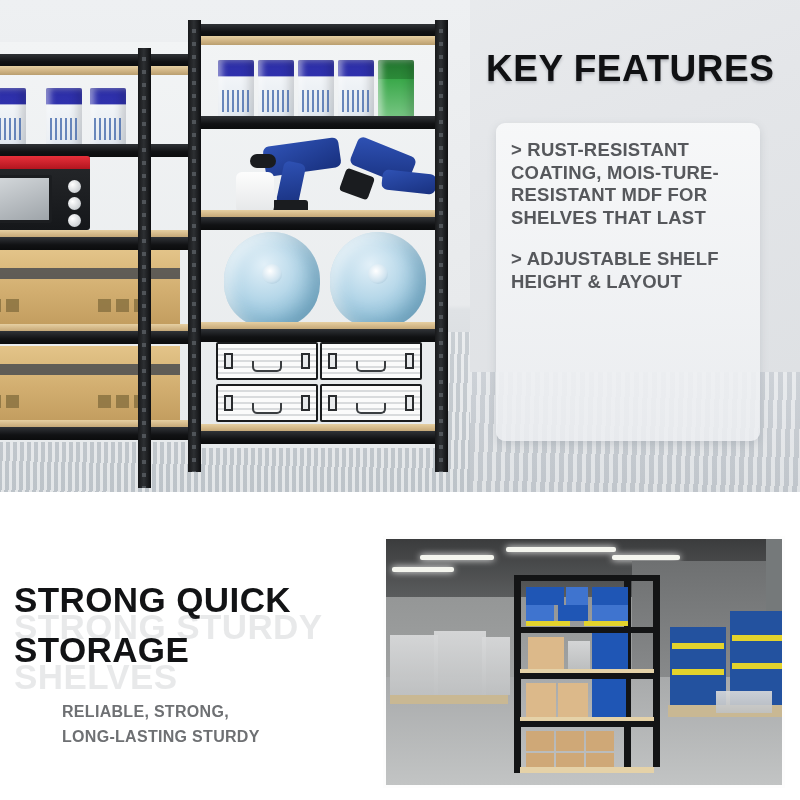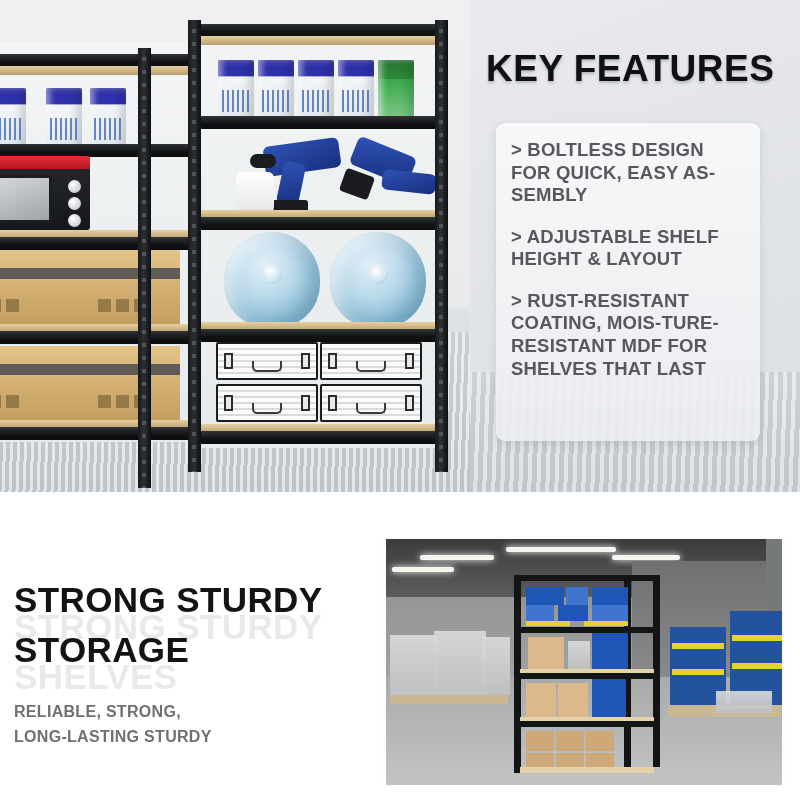--- a/index.html
+++ b/index.html
@@ -139,21 +139,21 @@
   .sturdy-title .ln { display:block; position:relative; }
   .sturdy-title .ln::after{
     content: attr(data-echo); position:absolute; left:0; top:.78em;
     color:rgba(120,124,130,.17); pointer-events:none;
   }
   .sturdy-sub {
     position:absolute; left:14px; top:208px; width:330px;
     font-size:16px; font-weight:700; line-height:1.55; letter-spacing:.3px;
     color:#6e7073;
   }
-  .sturdy-sub span { display:block; }
+  .sturdy-sub span { display:block;margin-left:48px; }
 
   
   .photo {
     position:absolute; left:383px; top:44px; width:402px; height:252px;
     background: linear-gradient(180deg,#8d8f8f 0%, #9a9c9c 40%, #b4b6b6 100%);
     border:3px solid #fdfdfd; overflow:hidden;
   }
   .wh-ceiling { position:absolute; left:0; top:0; width:100%; height:58px;
     background: linear-gradient(180deg,#3b3c3d,#5a5c5d); }
   .wh-light { position:absolute; height:5px; background:#f4f5ee; border-radius:2px; box-shadow:0 0 7px #fff; }
@@ -308,31 +308,30 @@
 
         <div class="post" style="left:0; top:10px; height:452px;"></div>
         <div class="post" style="left:247px; top:10px; height:452px;"></div>
       </div>
     </div>
 
     <div class="features">
       <div class="kf-title">KEY FEATURES</div>
 
       <div class="kf-card">
-        <div class="kf-item">&gt; BOLTLESS DESIGN FOR QUICK, EASY AS-SEMBLY</div>
+        <div class="kf-item">&gt; RUST-RESISTANT COATING, MOIS-TURE-RESISTANT MDF FOR SHELVES THAT LAST</div>
         <div class="kf-item">&gt; ADJUSTABLE SHELF HEIGHT &amp; LAYOUT</div>
-        <div class="kf-item">&gt; RUST-RESISTANT COATING, MOIS-TURE-RESISTANT MDF FOR SHELVES THAT LAST</div>
       </div>
     </div>
   </div>
 
   <div class="bottom">
 
     <div class="sturdy-title">
-      <span class="ln" data-echo="STRONG STURDY">STRONG STURDY</span>
+      <span class="ln" data-echo="STRONG STURDY">STRONG QUICK</span>
       <span class="ln" data-echo="SHELVES">STORAGE</span>
     </div>
 
     <div class="sturdy-sub">
       <span>RELIABLE, STRONG,</span>
       <span>LONG-LASTING STURDY</span>
     </div>
 
     <div class="photo">
       <div class="wh-ceiling"></div>

